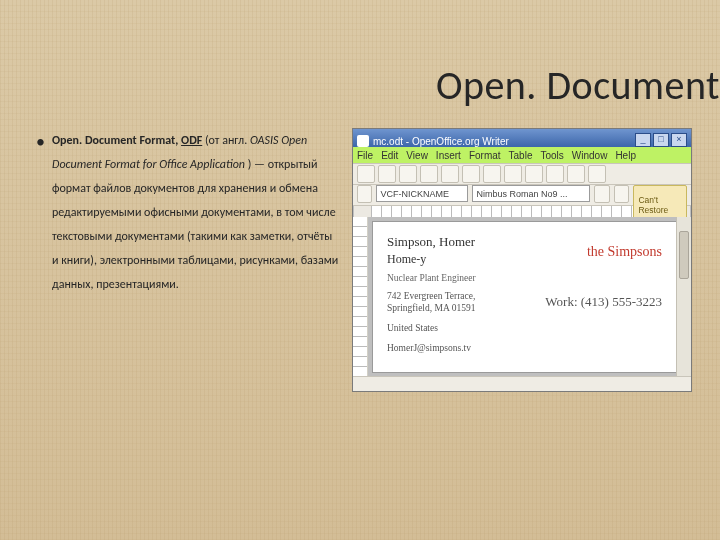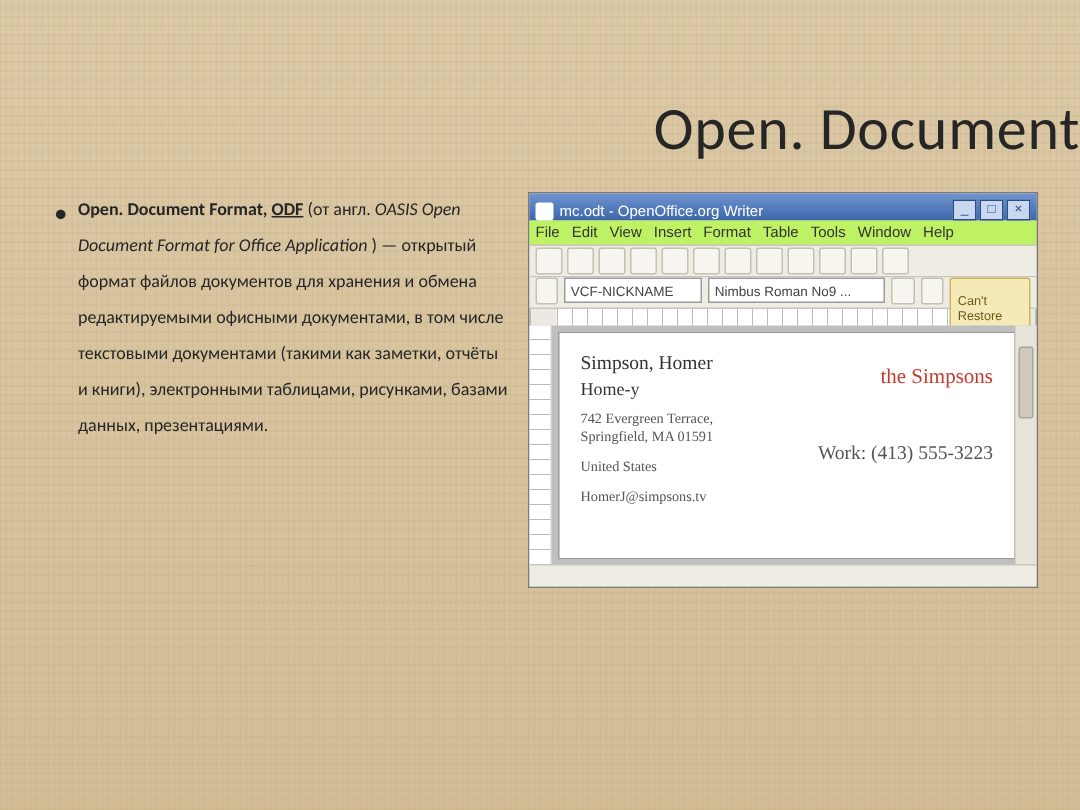--- a/index.html
+++ b/index.html
@@ -179,20 +179,21 @@
     </div>
 
     <div class="ruler"></div>
 
     <div class="docarea">
       <div class="vruler"></div>
       <div class="page">
         <div class="red">the Simpsons</div>
         <div class="name">Simpson, Homer</div>
         <div class="sub">Home-y</div>
+        <div class="minor">Nuclear Plant Engineer</div>
         <div class="work">Work: (413) 555-3223</div>
         <div class="addr">742 Evergreen Terrace,</div>
         <div class="addr" style="margin-top:2px">Springfield, MA 01591</div>
         <div class="addr" style="margin-top:10px">United States</div>
         <div class="addr" style="margin-top:10px">HomerJ@simpsons.tv</div>
       </div>
     </div>
     <div class="scroll">
       <div class="scrollthumb"></div>
     </div>

